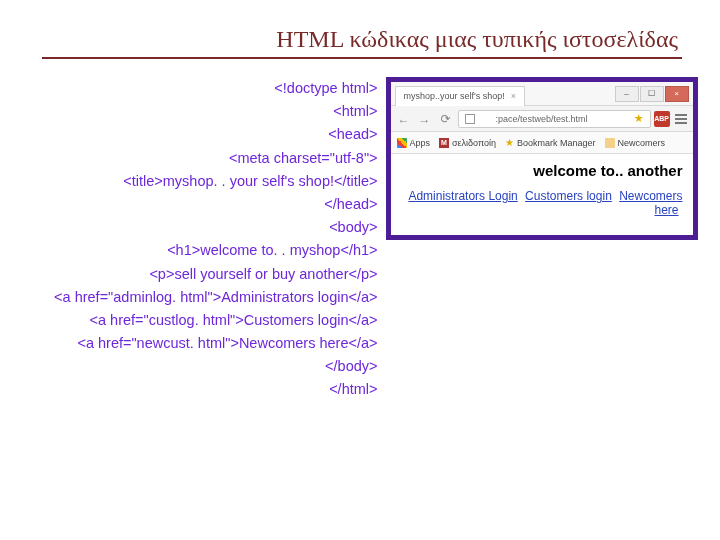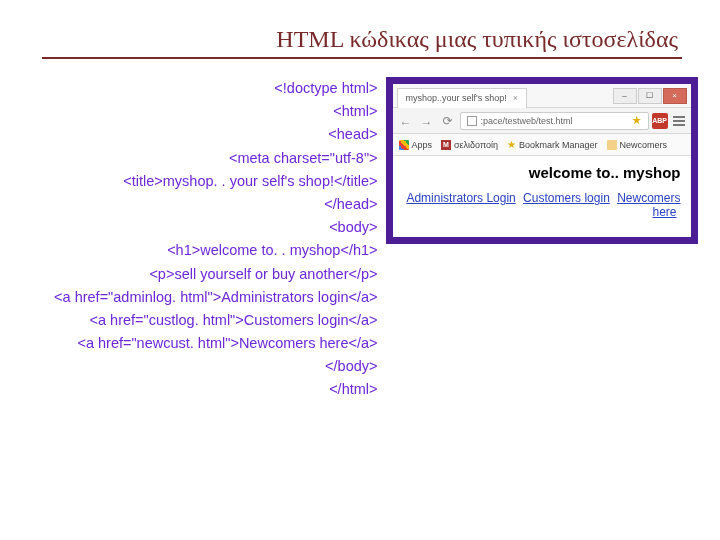--- a/index.html
+++ b/index.html
@@ -37,21 +37,21 @@
     font-size: 14.5px;
     line-height: 1.6;
     color: #6d28d9;
     white-space: pre;
     font-family: Liberation Sans, sans-serif;
   }
 
   
   .browser {
     width: 312px;
-    border: 7px solid #4c1d95;
+    border: 5px solid #4c1d95;
     background: #f4f4f4;
     font-family: "Segoe UI", Arial, sans-serif;
     font-size: 10px;
     color: #222;
     flex-shrink: 0;
   }
   .browser-top {
     height: 24px;
     background: #f7f7f7;
     border-bottom: 1px solid #d8d8d8;
@@ -111,21 +111,21 @@
   }
   .addr-bar {
     flex: 1;
     height: 18px;
     background: #fff;
     border: 1px solid #ccc;
     border-radius: 2px;
     display: flex;
     align-items: center;
     padding: 0 6px;
-    gap: 4px;
+    gap: 21px;
     font-size: 9px;
     color: #666;
     overflow: hidden;
     white-space: nowrap;
   }
   .page-icon {
     width: 10px; height: 10px;
     background: #fff;
     border: 1px solid #999;
   }
@@ -262,21 +262,21 @@
           <span class="star-icon">★</span>
           <span>Bookmark Manager</span>
         </div>
         <div class="bm-item">
           <span class="bm-icon folder-icon"></span>
           <span>Newcomers</span>
         </div>
       </div>
 
       <div class="browser-page">
-        <div class="page-h1">welcome to.. myshop</div>
+        <div class="page-h1">welcome to.. another</div>
         <div class="page-links">
           <a>Administrators Login</a>
           <a>Customers login</a>
           <a>Newcomers here</a>
         </div>
       </div>
     </div>
   </div>
 </div>
 

